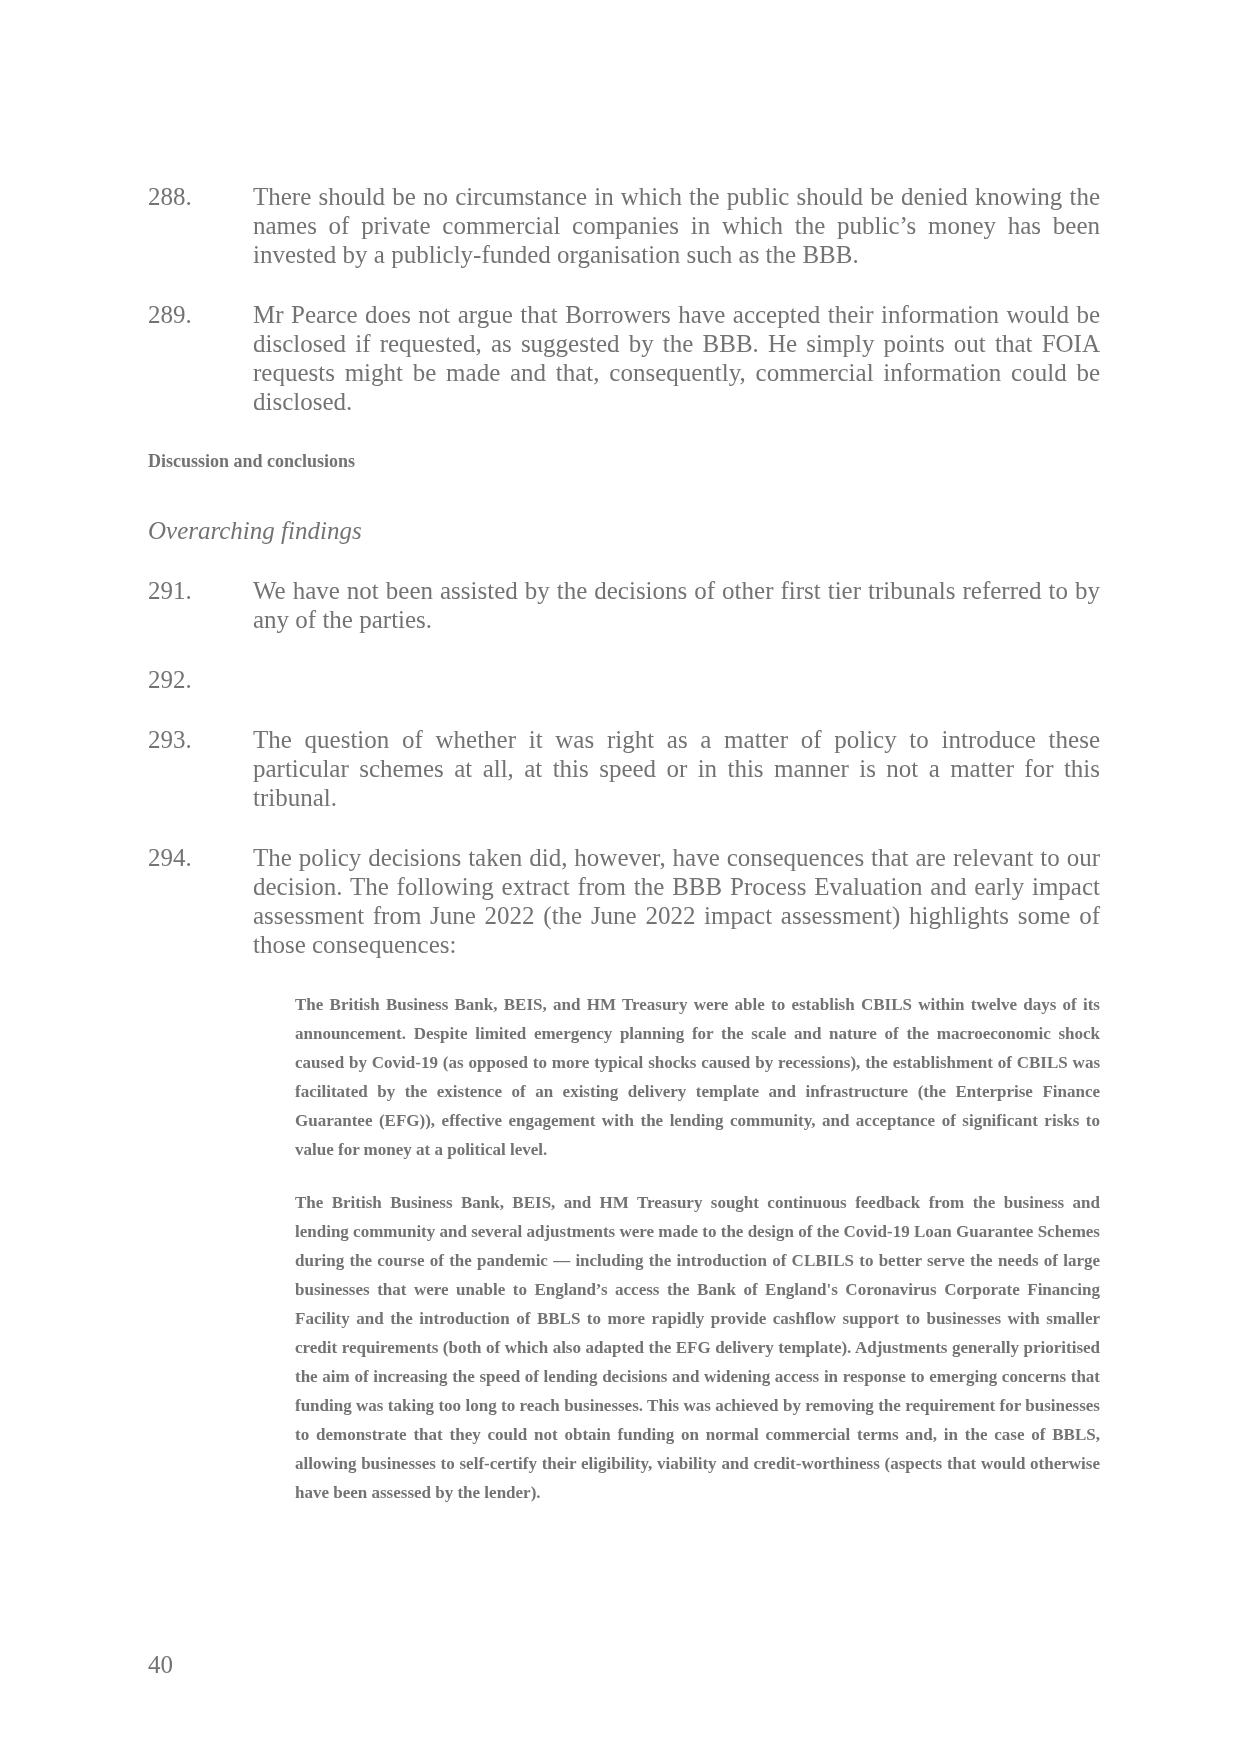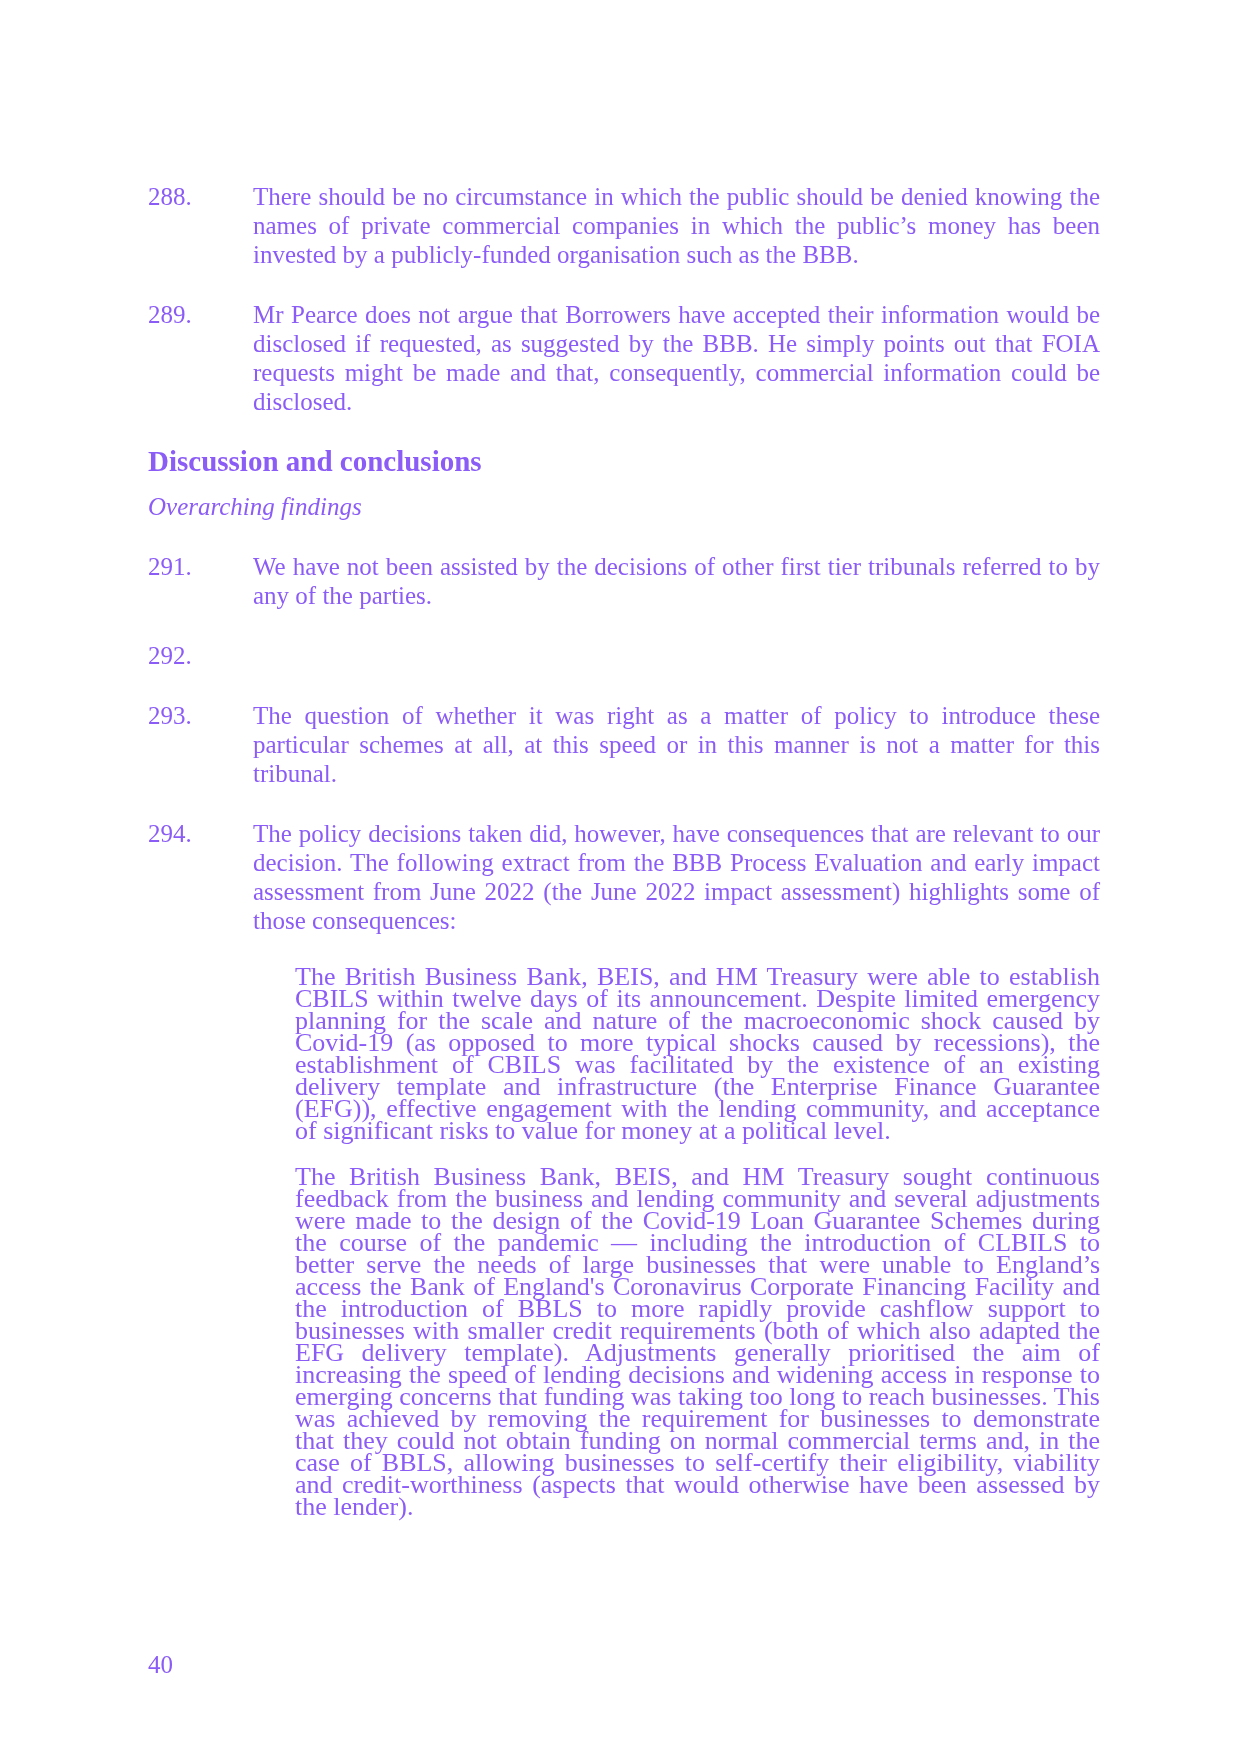--- a/index.html
+++ b/index.html
@@ -7,21 +7,21 @@
     padding: 0;
     background: #888;
   }
   .page {
     position: relative;
     width: 1241px;
     height: 1754px;
     margin: 0 auto;
     background: #ffffff;
     font-family: "Liberation Serif", "DejaVu Serif", serif;
-    color: #8b5cf6;
+    color: #737373;
     overflow: hidden;
   }
   .content {
     position: absolute;
     top: 182px;
     left: 148px;
     width: 952px;
   }
   .para {
     display: flex;
@@ -32,38 +32,39 @@
     font-size: 25px;
     line-height: 29px;
   }
   .para .ptext {
     flex: 1 1 auto;
     font-size: 25px;
     line-height: 29px;
     text-align: justify;
   }
   .heading {
-    font-size: 29px;
+    font-size: 18px;
     line-height: 29px;
     font-weight: bold;
-    margin: 0 0 16px 0;
+    margin: 0 0 40px 0;
   }
   .subheading {
     font-size: 25px;
     line-height: 29px;
     font-style: italic;
     margin: 0 0 31px 0;
     font-family: Liberation Serif, serif;
   }
   .quote {
     margin: 0 0 24px 147px;
     width: 805px;
-    font-size: 26px;
-    line-height: 22px;
+    font-size: 17px;
+    line-height: 29px;
     text-align: justify;
+    font-weight: bold;
   }
   .page-number {
     position: absolute;
     left: 148px;
     top: 1620px;
     font-size: 25px;
     line-height: 29px;
     margin-top: 30px;
   }
 </style>

